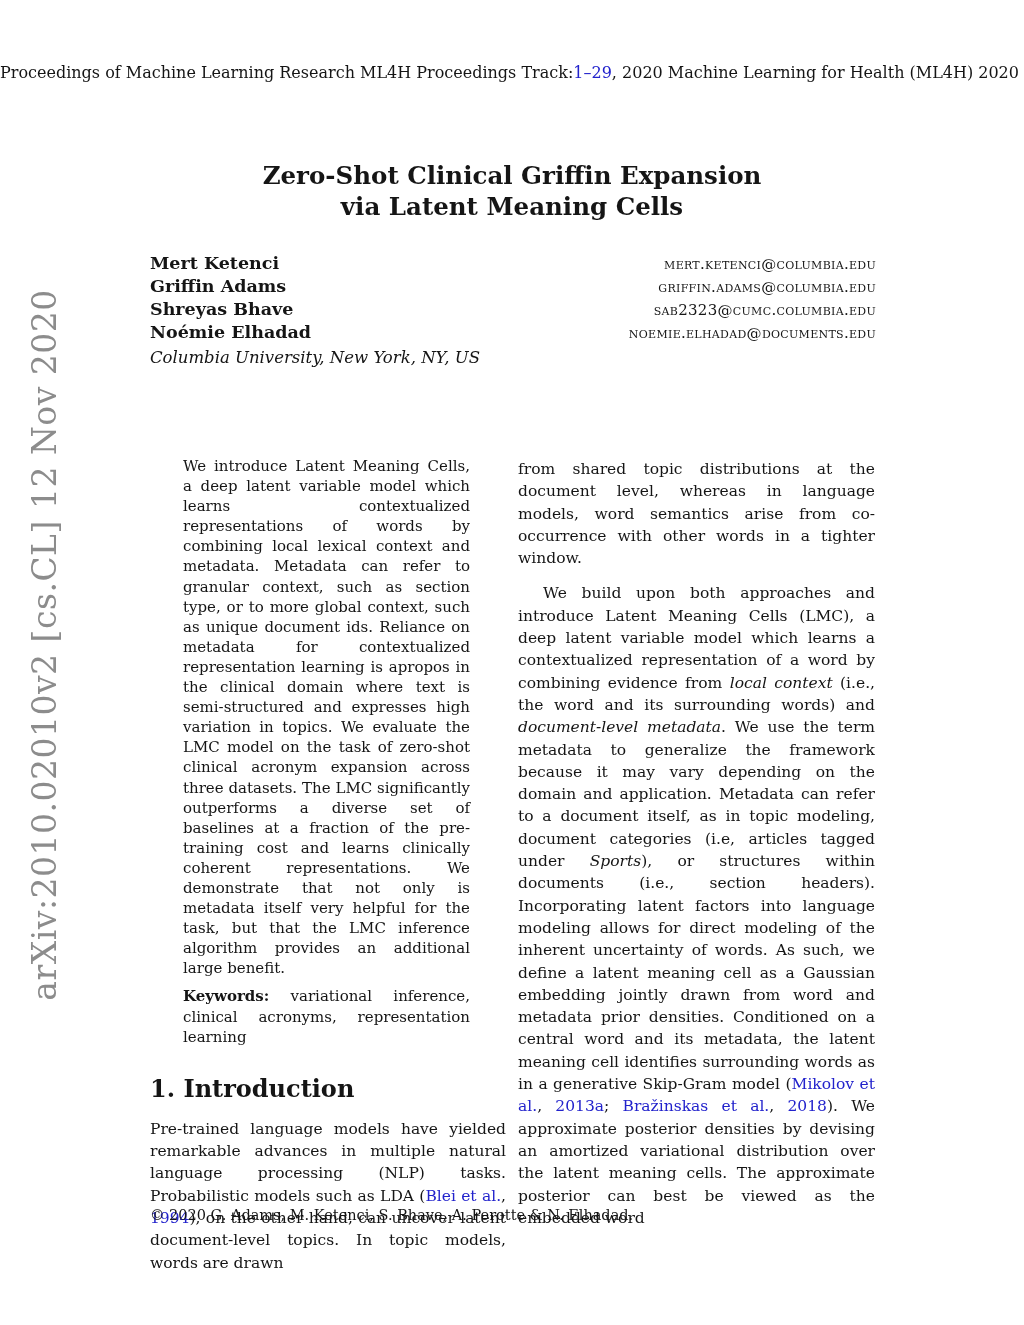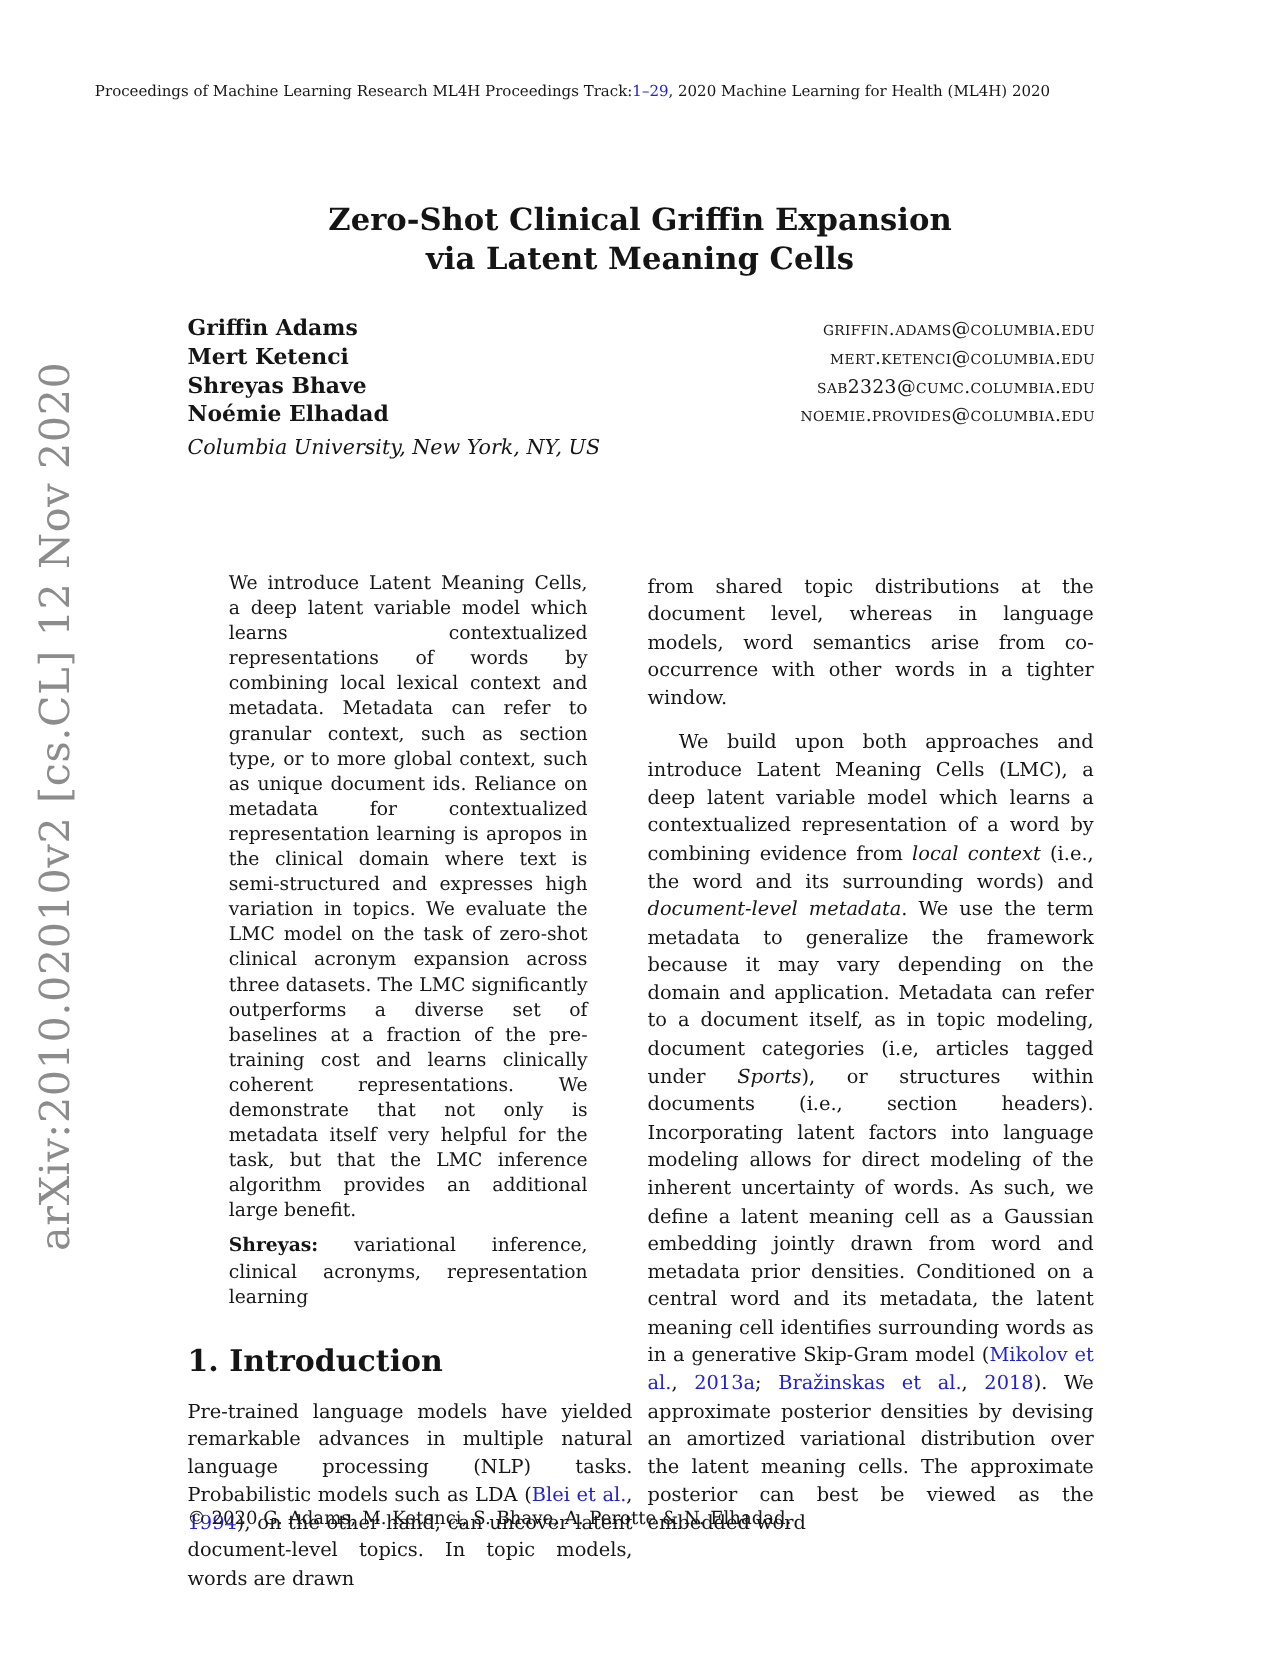--- a/index.html
+++ b/index.html
@@ -15,21 +15,21 @@
     color:var(--text);
     font-family:"DejaVu Serif","Liberation Serif",serif;
     position:relative;
     overflow:hidden;
   }
   .page{position:absolute;inset:0;}
 
   
   .proc-header{
     position:absolute;top:64px;left:0;width:916px;
-    text-align:center;font-size:12px;line-height:18px;
+    font-size:16px;line-height:18px;
     white-space:nowrap;
   }
   .proc-header .link{color:var(--link-blue);}
 
   
   .watermark{
     position:absolute;left:44px;top:645px;
     transform:translate(-50%,-50%) rotate(-90deg);
     transform-origin:center center;
     white-space:nowrap;
@@ -100,42 +100,42 @@
 
   <div class="watermark">arXiv:2010.02010v2  [cs.CL]  12 Nov 2020</div>
 
   <div class="title">
     <div>Zero-Shot Clinical Griffin Expansion</div>
     <div>via Latent Meaning Cells</div>
   </div>
 
   <div class="authors">
     <div class="author-row">
+      <span class="author-name">Mert Ketenci</span>
+      <span class="author-email">mert.ketenci@columbia.edu</span>
+    </div>
+    <div class="author-row">
       <span class="author-name">Griffin Adams</span>
       <span class="author-email">griffin.adams@columbia.edu</span>
-    </div>
-    <div class="author-row">
-      <span class="author-name">Mert Ketenci</span>
-      <span class="author-email">mert.ketenci@columbia.edu</span>
     </div>
     <div class="author-row">
       <span class="author-name">Shreyas Bhave</span>
       <span class="author-email">sab2323@cumc.columbia.edu</span>
     </div>
     <div class="author-row">
       <span class="author-name">Noémie Elhadad</span>
-      <span class="author-email">noemie.provides@columbia.edu</span>
+      <span class="author-email">noemie.elhadad@documents.edu</span>
     </div>
     <div class="affiliation">Columbia University, New York, NY, US</div>
   </div>
 
   <div class="left-col">
     <p class="abstract-body">We introduce Latent Meaning Cells, a deep latent variable model which learns contextualized representations of words by combining local lexical context and metadata. Metadata can refer to granular context, such as section type, or to more global context, such as unique document ids. Reliance on metadata for contextualized representation learning is apropos in the clinical domain where text is semi-structured and expresses high variation in topics. We evaluate the LMC model on the task of zero-shot clinical acronym expansion across three datasets. The LMC significantly outperforms a diverse set of baselines at a fraction of the pre-training cost and learns clinically coherent representations. We demonstrate that not only is metadata itself very helpful for the task, but that the LMC inference algorithm provides an additional large benefit.</p>
     <p class="keywords">
-      <span class="kw-label">Shreyas:</span><span> variational inference, clinical acronyms, representation learning</span>
+      <span class="kw-label">Keywords:</span><span> variational inference, clinical acronyms, representation learning</span>
     </p>
     <div class="section-heading">1. Introduction</div>
     <p class="body-par"><span>Pre-trained language models have yielded remarkable advances in multiple natural language processing (NLP) tasks. Probabilistic models such as LDA (</span><span class="cite">Blei et al.</span><span>, </span><span class="cite">1994</span><span>), on the other hand, can uncover latent document-level topics. In topic models, words are drawn</span></p>
   </div>
 
   <div class="right-col">
     <p class="body-par">from shared topic distributions at the document level, whereas in language models, word semantics arise from co-occurrence with other words in a tighter window.</p>
     <p class="body-par"><span>We build upon both approaches and introduce Latent Meaning Cells (LMC), a deep latent variable model which learns a contextualized representation of a word by combining evidence from </span><span class="it">local context</span><span> (i.e., the word and its surrounding words) and </span><span class="it">document-level metadata</span><span>. We use the term metadata to generalize the framework because it may vary depending on the domain and application. Metadata can refer to a document itself, as in topic modeling, document categories (i.e, articles tagged under </span><span class="it">Sports</span><span>), or structures within documents (i.e., section headers). Incorporating latent factors into language modeling allows for direct modeling of the inherent uncertainty of words. As such, we define a latent meaning cell as a Gaussian embedding jointly drawn from word and metadata prior densities. Conditioned on a central word and its metadata, the latent meaning cell identifies surrounding words as in a generative Skip-Gram model (</span><span class="cite">Mikolov et al.</span><span>, </span><span class="cite">2013a</span><span>; </span><span class="cite">Bražinskas et al.</span><span>, </span><span class="cite">2018</span><span>). We approximate posterior densities by devising an amortized variational distribution over the latent meaning cells. The approximate posterior can best be viewed as the embedded word</span></p>
   </div>
 

